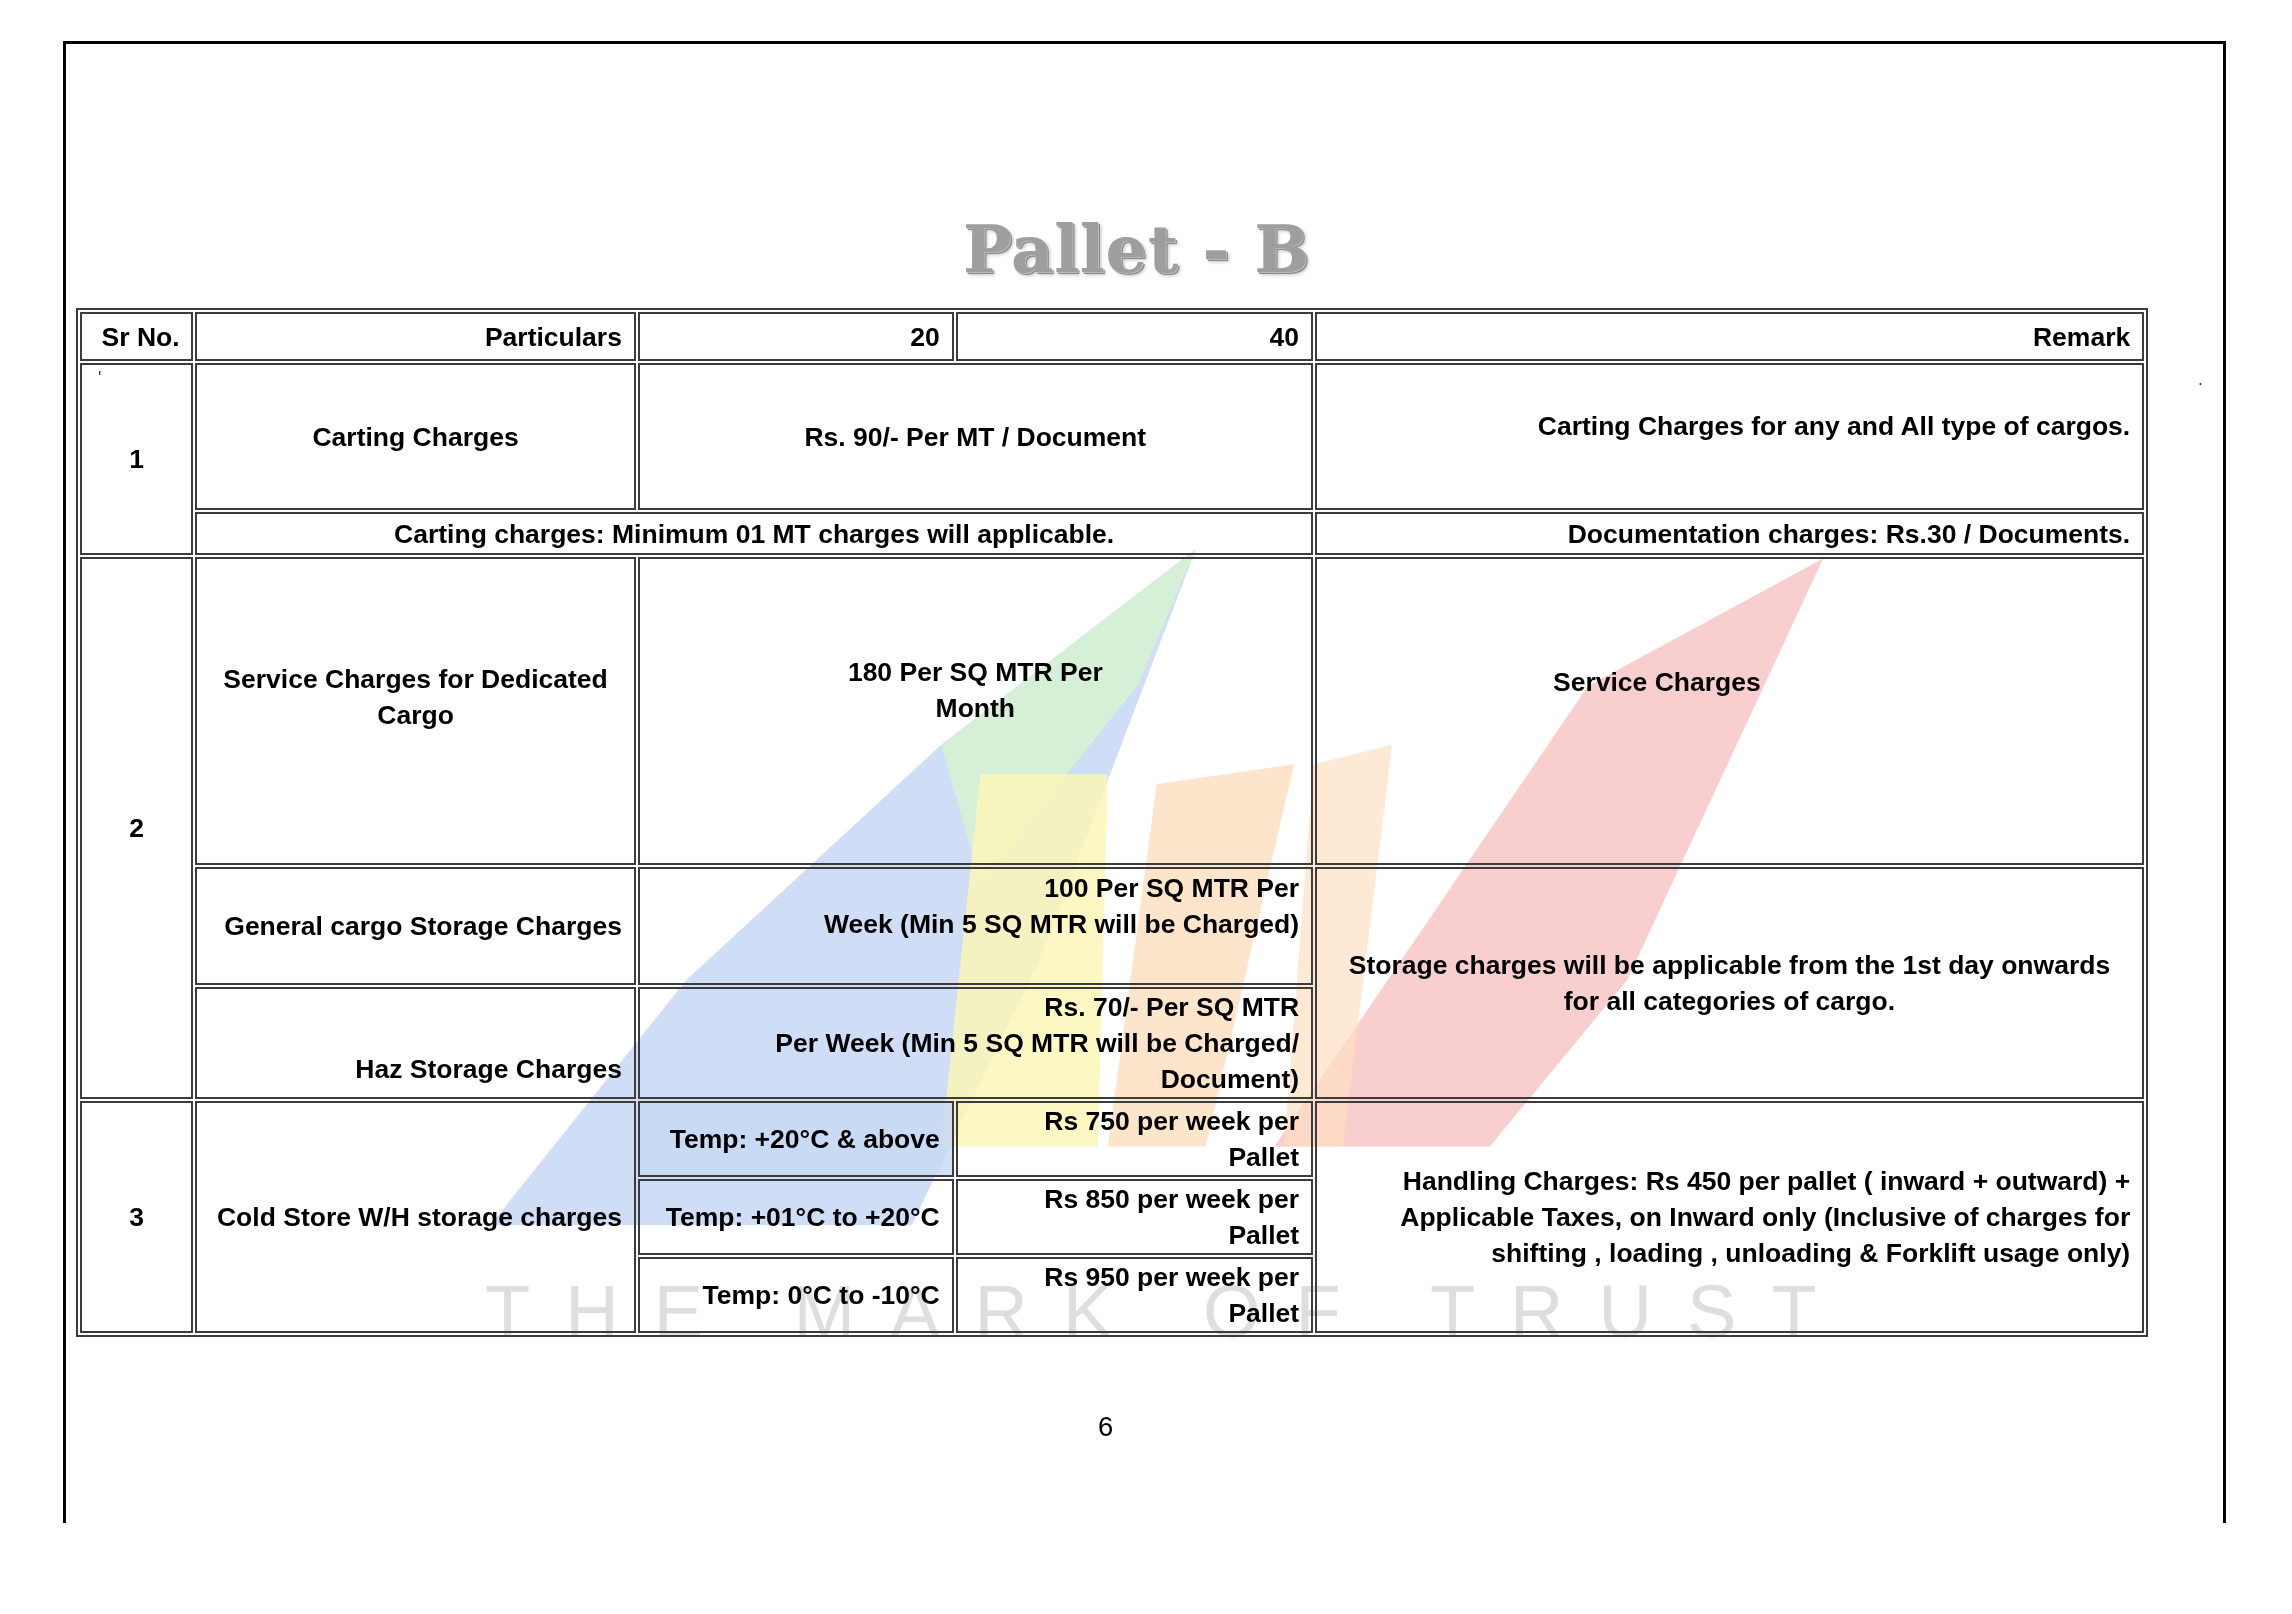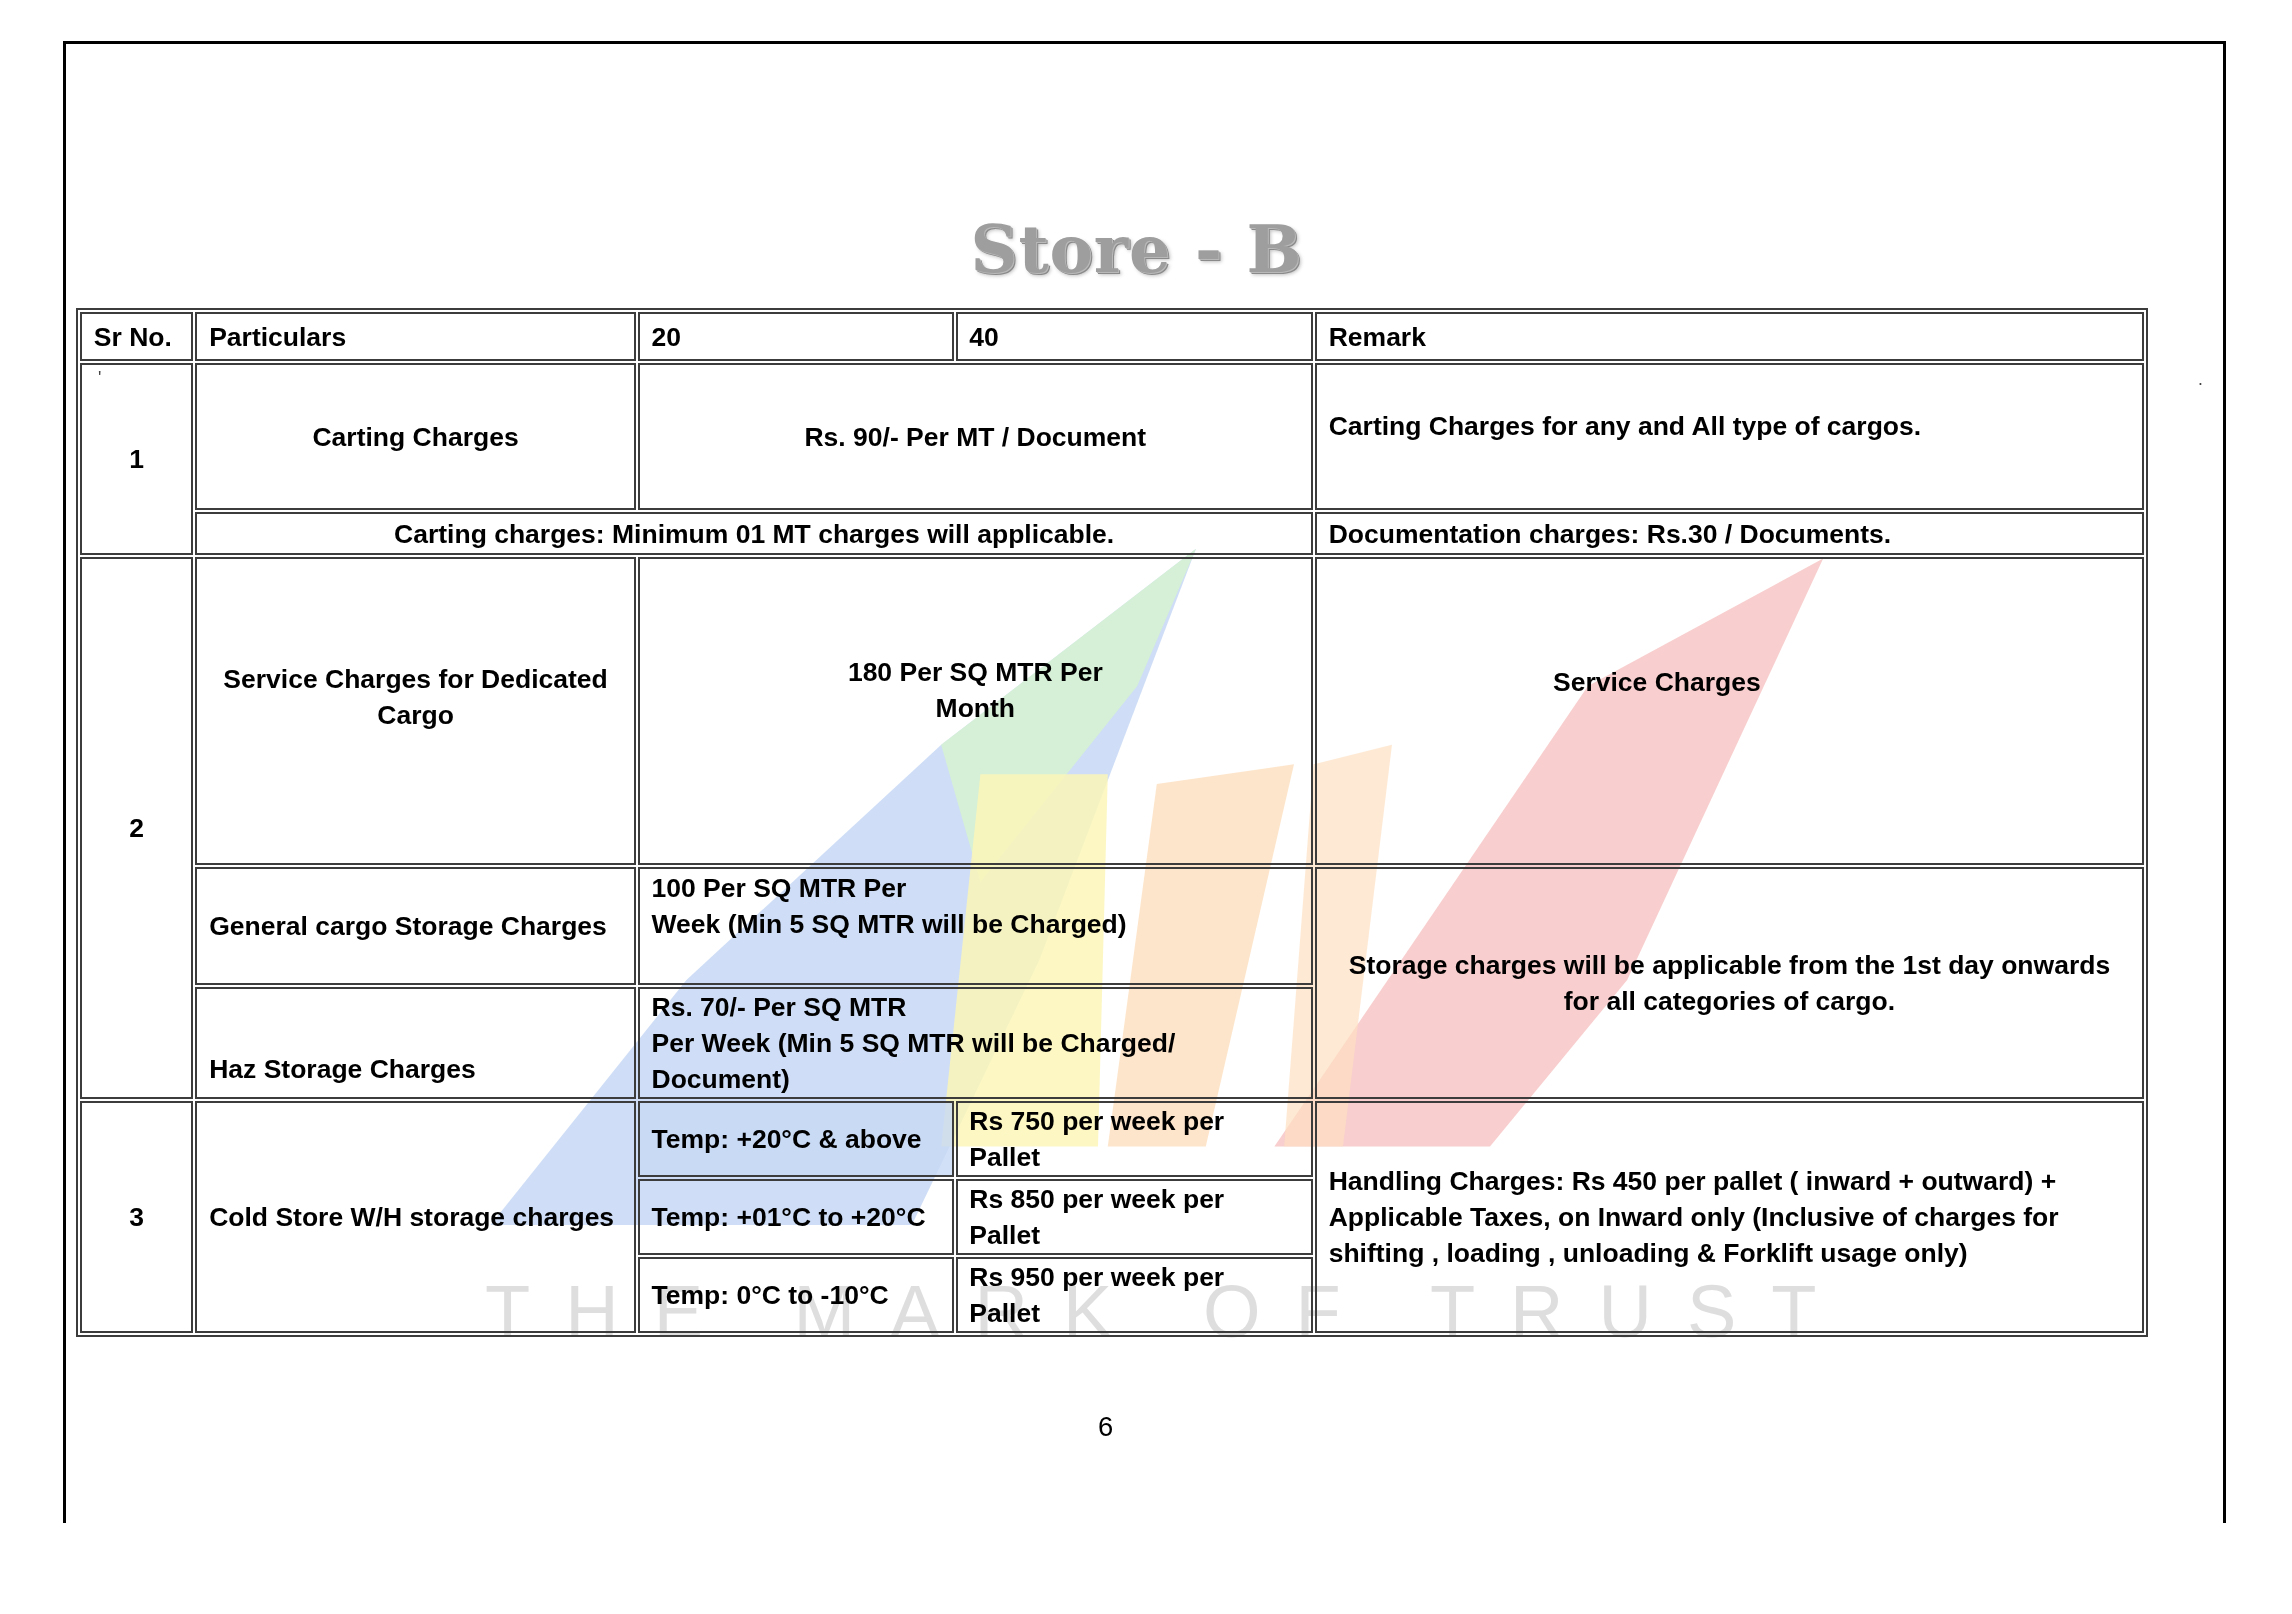--- a/index.html
+++ b/index.html
@@ -16,42 +16,42 @@
 
   .watermark { position:absolute; left:0; top:0; width:2293px; height:1614px; pointer-events:none; }
   .wm-text { position:absolute; left:485px; top:1269px; font-family:"Liberation Sans", sans-serif;
              font-size:74px; letter-spacing:35px; color:rgba(160,160,160,0.35); font-weight:normal;text-align:right; }
 
   table.tb { position:absolute; left:76px; top:308px; width:2072px; border-collapse:separate;
              border-spacing:2.9px; border:2.9px solid #3c3c3c; background:transparent; table-layout:fixed; }
   table.tb td { border:2.9px solid #3c3c3c; font-family:"Liberation Sans", sans-serif; font-weight:bold;
                 font-size:26.5px; line-height:36px; padding:0 11.8px; vertical-align:middle; background:transparent; }
   .c { text-align:center; }
-  .l { text-align:left;margin-left:32px; }
+  .l { text-align:right;margin-left:32px; }
   .page-num { position:absolute; left:1098px; top:1411px; font-size:27.4px; font-family:"Liberation Sans", sans-serif; }
   .tick-mark { position:absolute; font-size:17.6px; color:#444; }
 </style>
 </head>
 <body>
 
 <div class="frame-top"></div>
 <div class="frame-left"></div>
 <div class="frame-right"></div>
 
 <svg class="watermark" viewBox="0 0 2339 1647">
   <polygon points="500,1250 700,1000 960,760 1220,560 1060,980 930,1250" fill="#c7d8f5" opacity="0.85"></polygon>
   <polygon points="960,760 1220,560 1160,700 1000,900" fill="#d6f3d0" opacity="0.85"></polygon>
   <polygon points="1000,790 1130,790 1120,1170 960,1170" fill="#fbf6b8" opacity="0.85"></polygon>
   <polygon points="1180,800 1320,780 1230,1170 1130,1170" fill="#fde0c2" opacity="0.85"></polygon>
   <polygon points="1300,1170 1620,700 1860,570 1660,1000 1520,1170" fill="#f7c6c6" opacity="0.85"></polygon>
   <polygon points="1340,780 1420,760 1370,1170 1310,1170" fill="#fde0c2" opacity="0.7"></polygon>
 </svg>
 <div class="wm-text">THE MARK OF TRUST</div>
 
-<div class="title">Store - B</div>
+<div class="title">Pallet - B</div>
 
 <table class="tb">
   <colgroup>
     <col style="width:112px">
       <col style="width:435px">
       <col style="width:312px">
       <col style="width:353px">
       <col style="width:819px">
   </colgroup>
   <tbody>

